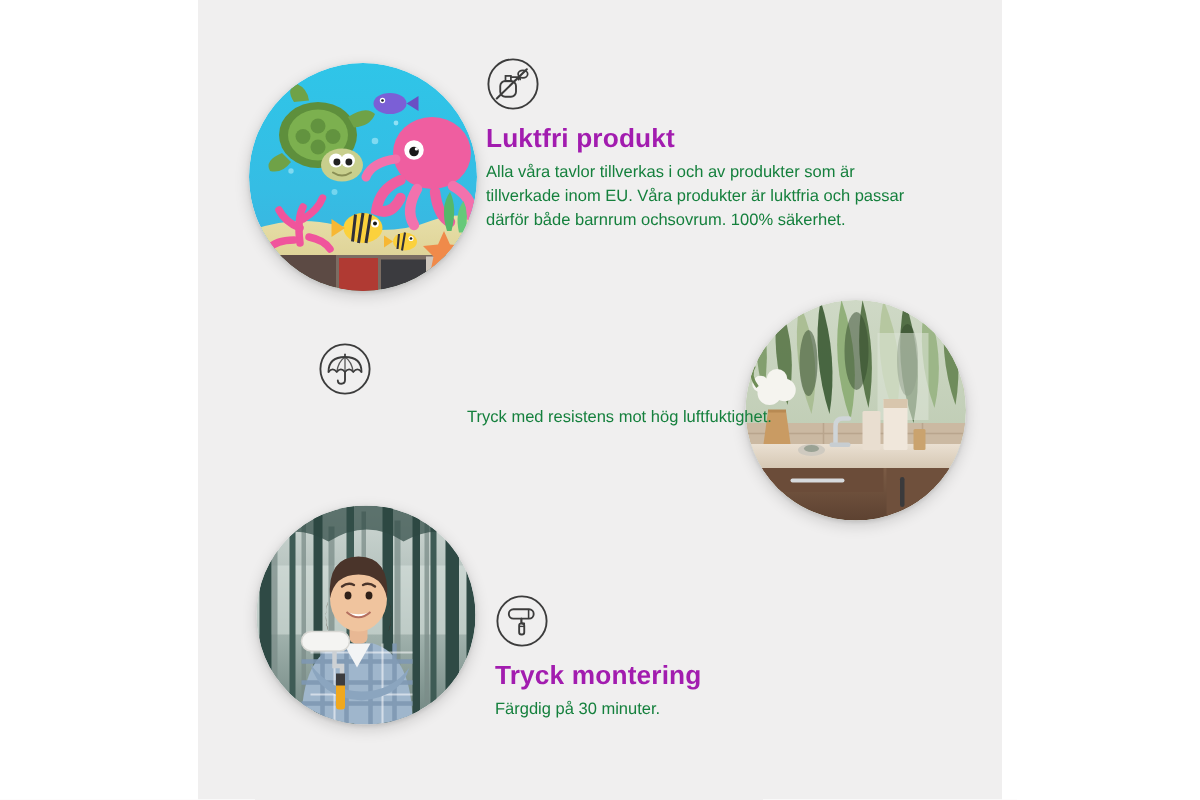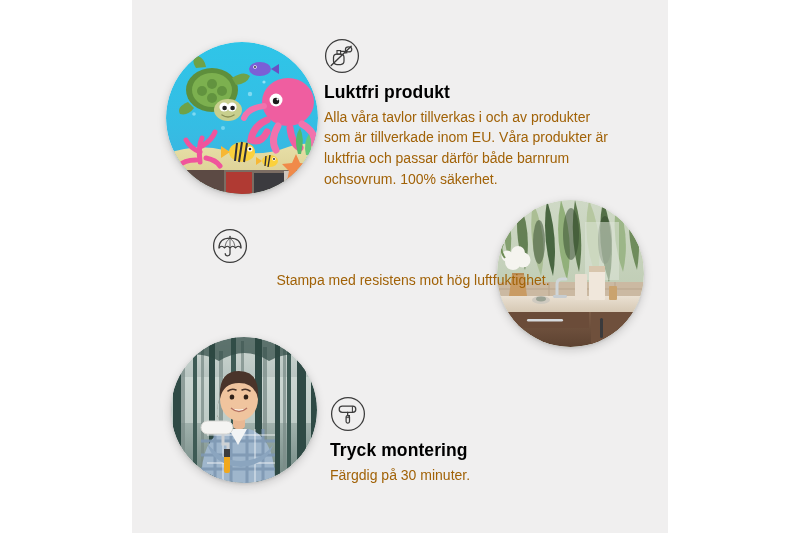--- a/index.html
+++ b/index.html
@@ -36,28 +36,28 @@
     overflow: hidden;
     box-shadow: 0 3px 10px rgba(0,0,0,0.16), 0 1px 3px rgba(0,0,0,0.10);
   }
   .photo > svg { display: block; width: 100%; height: 100%; }
 
   
   .feature { position: absolute; }
   .feat-title {
     font-size: 17.5px;
     font-weight: bold;
-    color: #000000;
+    color: #a21caf;
     letter-spacing: 0.1px;
     margin: 0;
     line-height: 1.25;
   }
   .feat-desc {
-    font-size: 14px;
-    color: #a16207;
+    font-size: 11px;
+    color: #15803d;
     line-height: 1.47;
     margin: 3px 0 0 0;
   }
   .icon-wrap { display: block; }
   .icon-wrap svg { display: block; }
 
   
   #feature-odourless { left: 192px; top: 38px; width: 290px; }
   #feature-odourless .icon-wrap { margin: 0 0 8px 0; }
   #feature-odourless .feat-title { margin-bottom: 2px; }
@@ -385,21 +385,21 @@
 
           <path d="M7 20 q2.8 -3.6 5.5 0 q2.8 -3.6 5.5 0 q2.8 -3.6 5.5 0 q2.8 -3.6 5.5 0" fill="none" stroke="#3c3c3c" stroke-width="1.15" stroke-linejoin="round"></path>
 
           <path d="M18 10 v10 M12.5 20 q1 -7 5.5 -10 M23.5 20 q-1 -7 -5.5 -10" fill="none" stroke="#3c3c3c" stroke-width="0.85" opacity="0.85"></path>
 
           <path d="M18 20 v5.4 q0 2.4 -2.4 2.4 q-2.4 0 -2.4 -2.2" fill="none" stroke="#3c3c3c" stroke-width="1.25" stroke-linecap="round"></path>
 
           <path d="M18 10 v-1.8" stroke="#3c3c3c" stroke-width="1.15" stroke-linecap="round"></path>
         </svg>
       </span>
-      <p class="feat-desc">Stampa med resistens mot hög luftfuktighet.</p>
+      <p class="feat-desc">Tryck med resistens mot hög luftfuktighet.</p>
     </div>
 
     <div class="feature" id="feature-assembly">
       <span class="icon-wrap">
         <svg width="36" height="36" viewBox="0 0 36 36" xmlns="http://www.w3.org/2000/svg">
           <circle cx="18" cy="18" r="16.4" fill="none" stroke="#3c3c3c" stroke-width="1.25"></circle>
 
           <rect x="9.2" y="10.2" width="16.6" height="6.2" rx="3.1" fill="none" stroke="#3c3c3c" stroke-width="1.25"></rect>
 
           <path d="M22.4 10.2 v6.2" stroke="#3c3c3c" stroke-width="1.05"></path>

